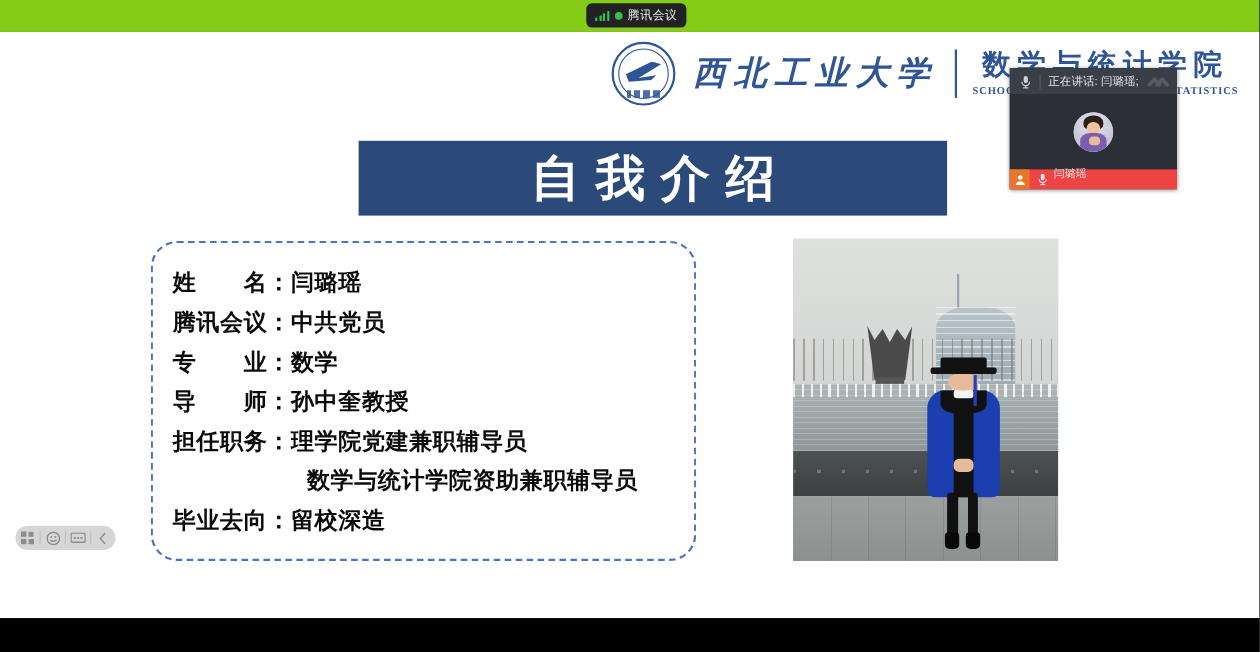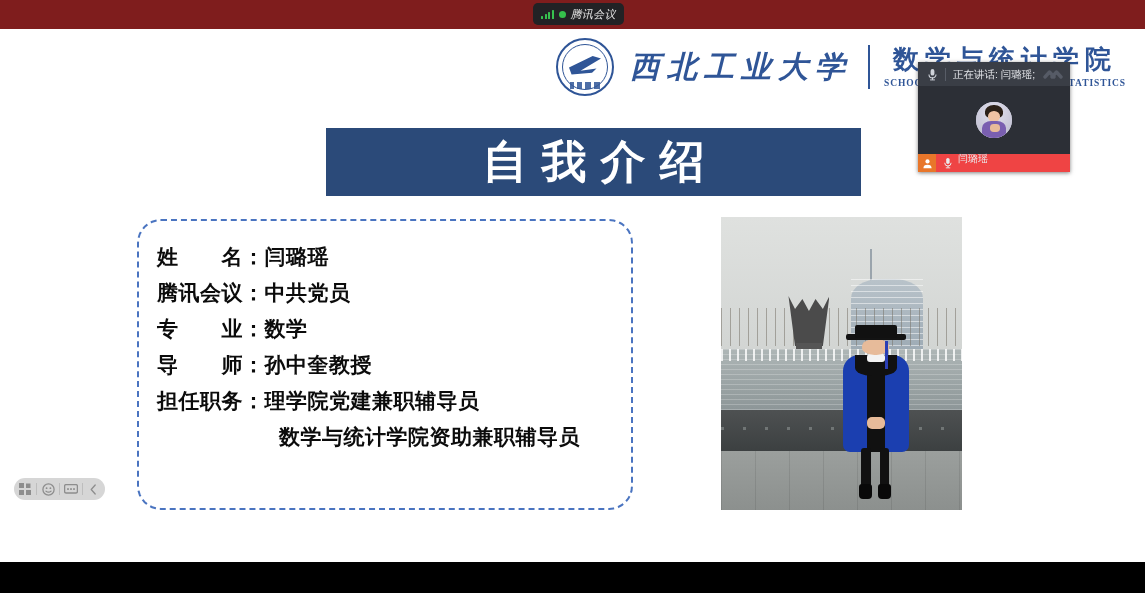--- a/index.html
+++ b/index.html
@@ -1,20 +1,20 @@
 <!DOCTYPE html>
 <html><head>
 <meta charset="utf-8">
 <style>
   html,body{margin:0;padding:0;background:#000;}
   body{width:1145px;height:593px;overflow:hidden;font-family:"Liberation Sans","DejaVu Sans",sans-serif;}
   #root{position:relative;width:1145px;height:593px;background:#000;}
 
   
-  .topbar{position:absolute;left:0;top:0;width:1145px;height:29px;background:#7f1d1d;font-style:italic;}
+  .topbar{position:absolute;left:0;top:0;width:1145px;height:29px;background:#84cc16;}
   .meeting-pill{position:absolute;left:533px;top:3px;height:22px;display:flex;align-items:center;
       gap:5px;padding:0 8px;border-radius:5px;background:#222225;}
   .sig{display:flex;align-items:flex-end;gap:1.5px;height:9px;}
   .sig i{display:block;width:2px;background:#37c14f;border-radius:.5px;}
   .sig i:nth-child(1){height:3px;}
   .sig i:nth-child(2){height:5px;}
   .sig i:nth-child(3){height:7px;}
   .sig i:nth-child(4){height:9px;}
   .gdot{width:7px;height:7px;border-radius:50%;background:#35c04c;}
   .meeting-name{color:#e8e8e8;font-size:11px;line-height:1;letter-spacing:.3px;}
@@ -173,20 +173,21 @@
       <div class="title-text">自我介绍</div>
     </div>
 
     <div class="info-card">
       <div class="info-line">姓　　名：闫璐瑶</div>
       <div class="info-line">腾讯会议：中共党员</div>
       <div class="info-line">专　　业：数学</div>
       <div class="info-line">导　　师：孙中奎教授</div>
       <div class="info-line">担任职务：理学院党建兼职辅导员</div>
       <div class="info-line indent">数学与统计学院资助兼职辅导员</div>
+      <div class="info-line">毕业去向：留校深造</div>
     </div>
 
     <div class="photo">
       <span class="ph-sky"></span>
       <span class="ph-spire"></span>
       <span class="ph-bldg"></span>
       <span class="ph-trees"></span>
       <span class="ph-sculpt"></span>
       <span class="ph-sculpt-base"></span>
       <span class="ph-water"></span>

